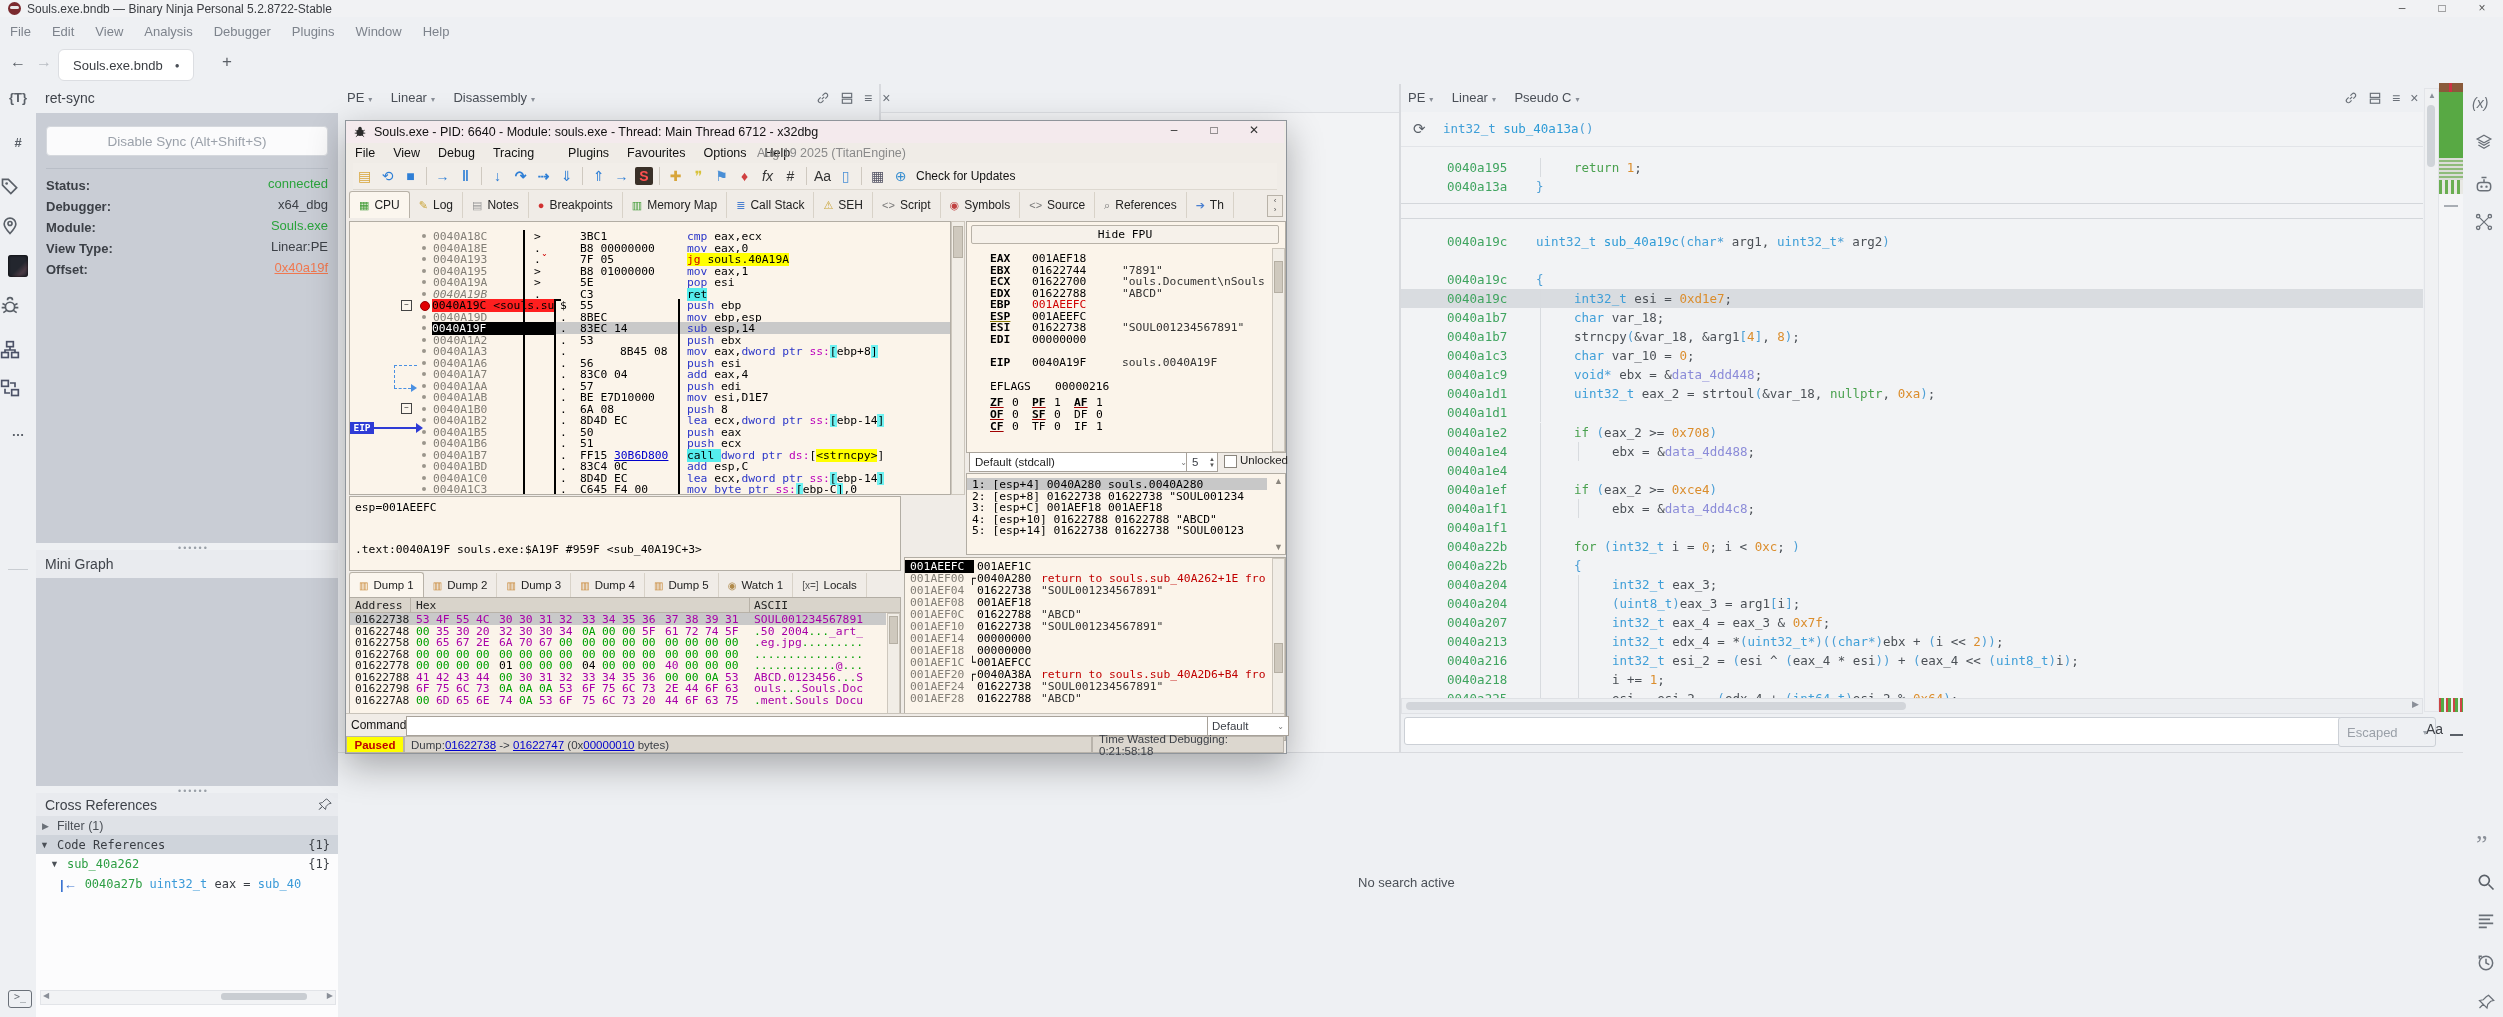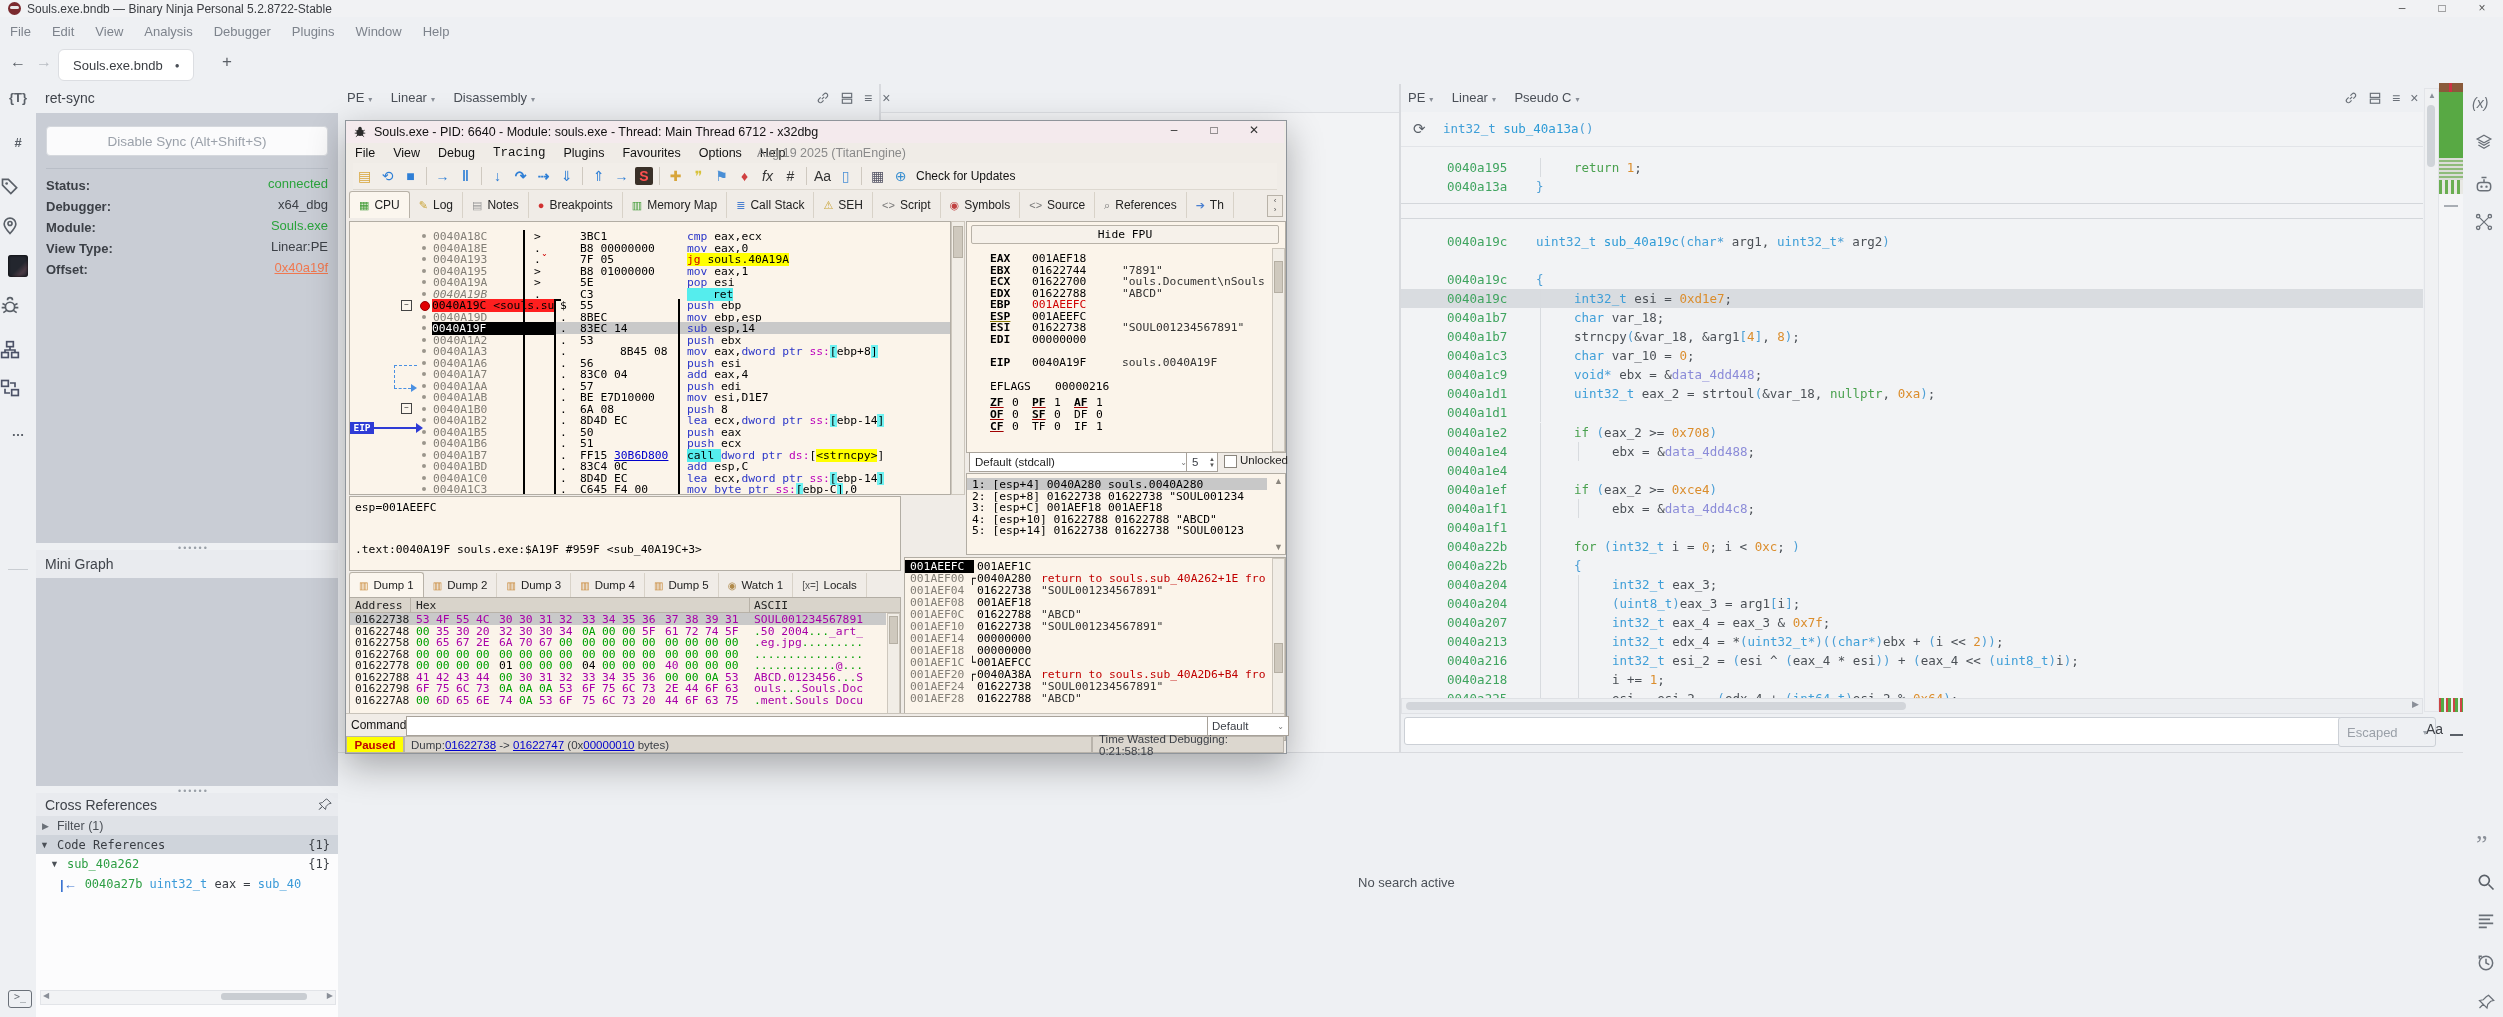--- a/index.html
+++ b/index.html
@@ -471,21 +471,21 @@
     <span class="x32-chrome" style="margin-left:7px">Souls.exe - PID: 6640 - Module: souls.exe - Thread: Main Thread 6712 - x32dbg</span>
     <span class="abs" style="left:812px;top:2px;width:32px;text-align:center;font-size:12px;color:#333">–</span>
     <span class="abs" style="left:852px;top:2px;width:32px;text-align:center;font-size:12px;color:#333">□</span>
     <span class="abs" style="left:892px;top:2px;width:32px;text-align:center;font-size:12px;color:#333">✕</span>
   </div>
 
   <div id="x32-menubar" class="abs" style="left:9px;top:22px;height:20px;display:flex;align-items:center">
       <span class="x32-chrome" style="margin-right: 18px;">File</span>
       <span class="x32-chrome" style="margin-right: 18px;">View</span>
       <span class="x32-chrome" style="margin-right: 18px;">Debug</span>
-      <span class="x32-chrome" style="margin-right: 18px; font-family: Liberation Mono, monospace;">Tracing</span>
+      <span class="x32-chrome" style="margin-right: 34px;">Tracing</span>
       <span class="x32-chrome" style="margin-right: 18px;">Plugins</span>
       <span class="x32-chrome" style="margin-right: 18px;">Favourites</span>
       <span class="x32-chrome" style="margin-right: 18px;">Options</span>
       <span class="x32-chrome" style="margin-right: 18px;">Help</span>
     </div>
   <span class="x32-chrome abs" style="left:411px;top:25px;color:#8a8a8a">Aug 19 2025 (TitanEngine)</span>
 
   <div id="x32-toolbar" class="abs" style="left:7px;top:42px;height:26px;display:flex;align-items:center;width:924px;background:#f2eee9;border-bottom:1px solid #ddd8d0">
       <span class="tbico" style="color: rgb(216, 165, 58);">▤</span>
       <span class="tbico" style="color: rgb(47, 127, 214);">⟲</span>
@@ -606,21 +606,21 @@
           <span class="xmono gaddr" style="position: absolute; left: 83px; top: 0px;">0040A19A</span>
           <span class="xmono" style="position: absolute; left: 184px; top: 0px;">&gt;</span>
           <span class="xmono" style="position: absolute; left: 230px; top: 0px;">5E</span>
           <span class="xmono" style="position: absolute; left: 337px; top: 0px;"><span class="xm" style="white-space: pre;">pop </span><span class="xp" style="white-space: pre;">esi</span></span>
         </div>
         <div style="position: absolute; left: 0px; top: 65.5px; width: 600px; height: 11.5px;">
           <div style="position: absolute; left: 72px; top: 4px; width: 4px; height: 4px; border-radius: 50%; background: rgb(154, 149, 140);"></div>
           <span class="xmono gaddr" style="position: absolute; left: 83px; top: 0px; font-style: italic;">0040A19B</span>
           <span class="xmono" style="position: absolute; left: 184px; top: 0px;">.</span>
           <span class="xmono" style="position: absolute; left: 230px; top: 0px;">C3</span>
-          <span class="xmono" style="position: absolute; left: 337px; top: 0px;"><span class="xcy" style="white-space: pre; padding-left: 26px;">ret</span></span>
+          <span class="xmono" style="position: absolute; left: 337px; top: 0px;"><span class="xcy" style="white-space: pre;">ret</span></span>
         </div>
         <div style="position: absolute; left: 0px; top: 77px; width: 600px; height: 11.5px;">
           <div style="position: absolute; left: 70px; top: 2px; width: 8px; height: 8px; border-radius: 50%; background: rgb(224, 0, 0); border: 1px solid rgb(153, 0, 0);"></div>
           <div style="position: absolute; left: 51px; top: 0.5px; width: 9px; height: 9px; border: 1px solid rgb(68, 68, 68); font-size: 8px; line-height: 8px; text-align: center; color: rgb(34, 34, 34); background: rgb(251, 245, 236);">−</div>
           <span class="xmono" style="position: absolute; left: 82px; top: 0px; width: 122px; background: rgb(255, 31, 31); color: rgb(0, 0, 0); overflow: hidden;">0040A19C &lt;souls.su</span>
           <span class="xmono" style="position: absolute; left: 210px; top: 0px;">$</span>
           <span class="xmono" style="position: absolute; left: 230px; top: 0px;">55</span>
           <span class="xmono" style="position: absolute; left: 337px; top: 0px;"><span class="xm" style="white-space: pre;">push </span><span class="xp" style="white-space: pre;">ebp</span></span>
         </div>
         <div style="position: absolute; left: 0px; top: 88.5px; width: 600px; height: 11.5px;">

